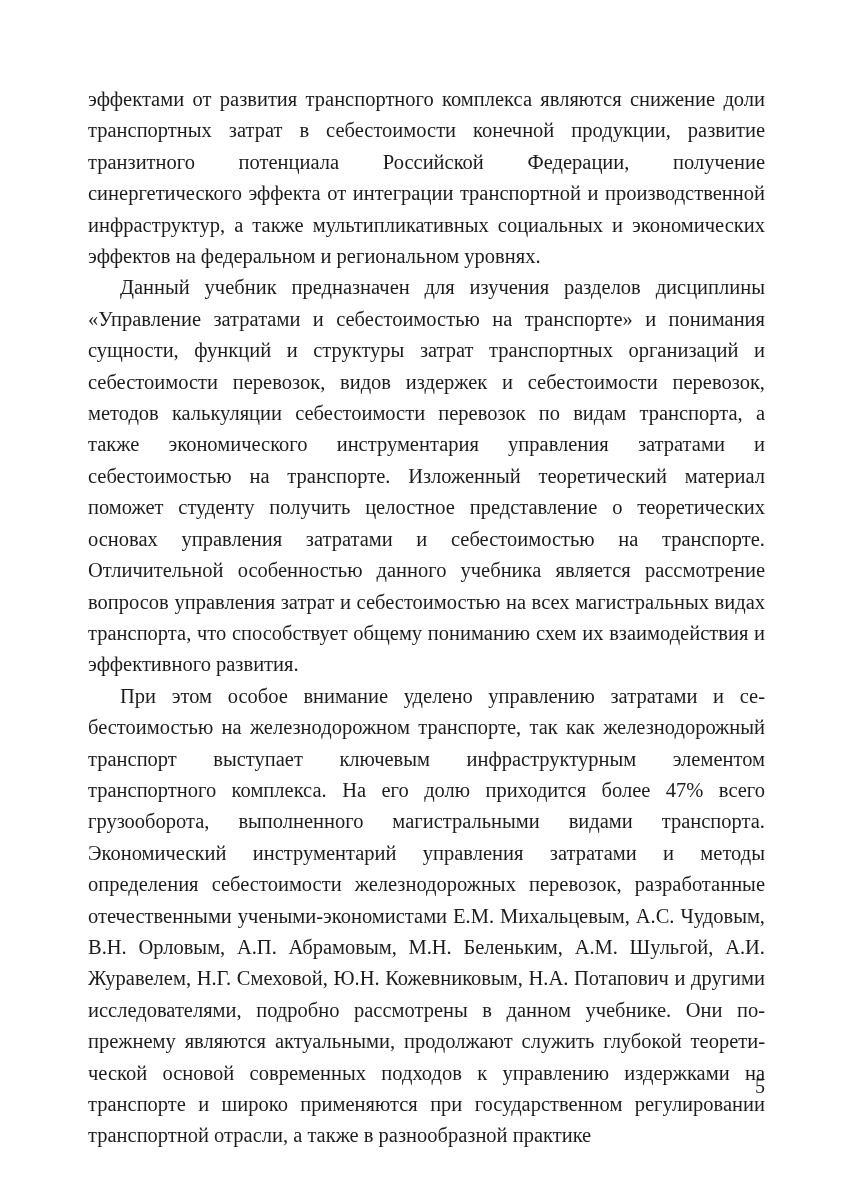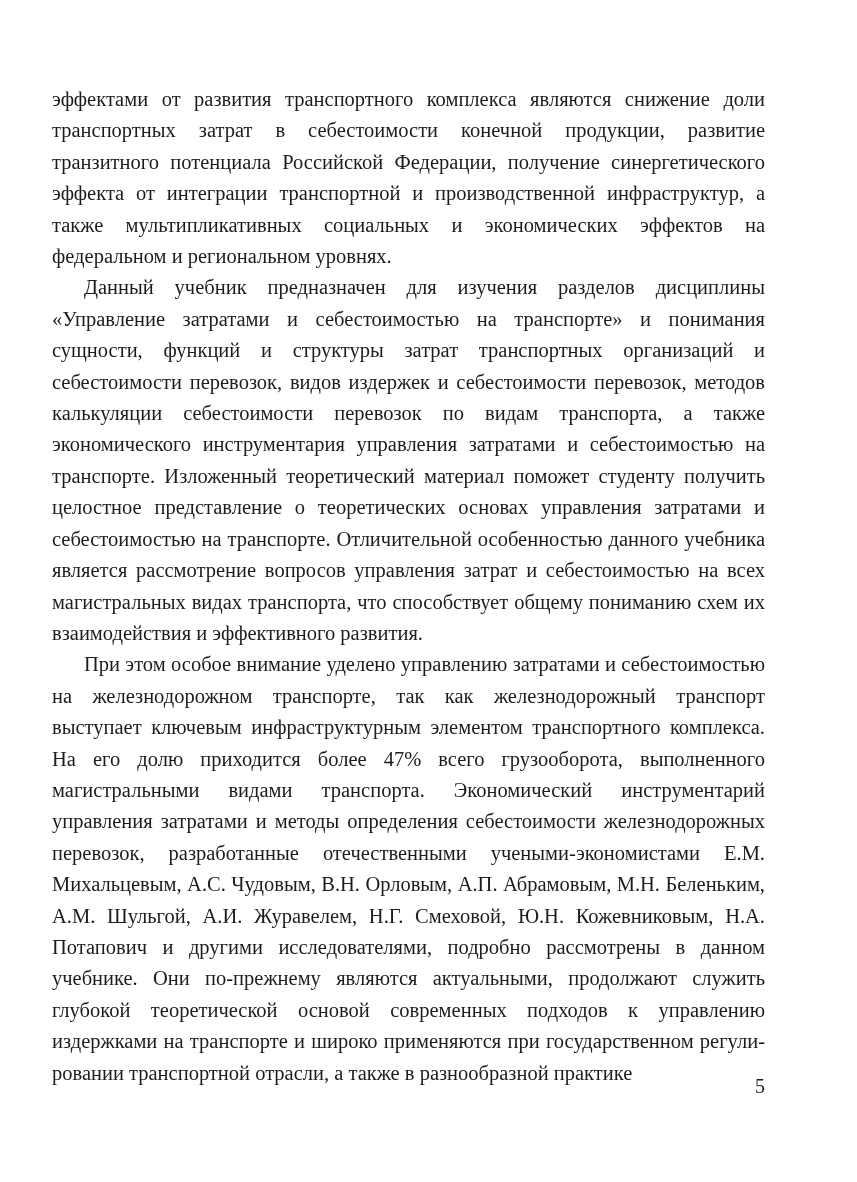--- a/index.html
+++ b/index.html
@@ -12,21 +12,21 @@
     background: #ffffff;
     font-family: "Liberation Serif", serif;
     color: #1a1a1a;
     overflow: hidden;
   }
   .page {
     position: relative;
     width: 857px;
     height: 1182px;
     box-sizing: border-box;
-    padding: 84px 92px 0 52px;
+    padding: 84px 92px 0 88px;
   }
   .body-text {
     font-size: 20.5px;
     line-height: 31.4px;
     text-align: justify;
     text-justify: inter-word;
     hyphens: manual;
     color: #1c1c1c;
   }
   .body-text p {

